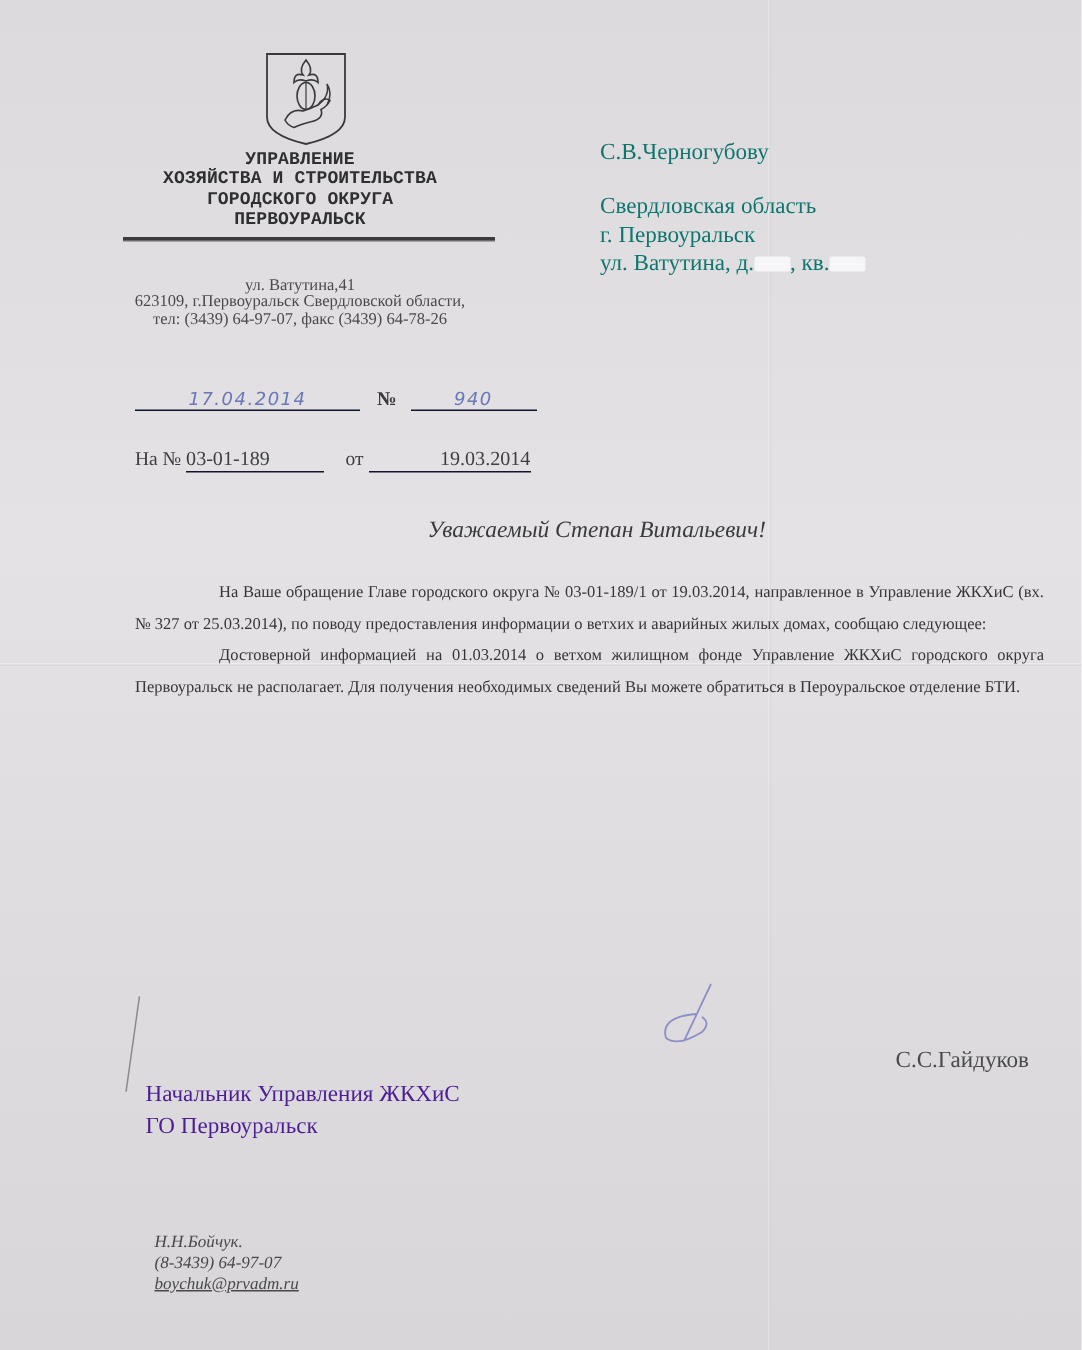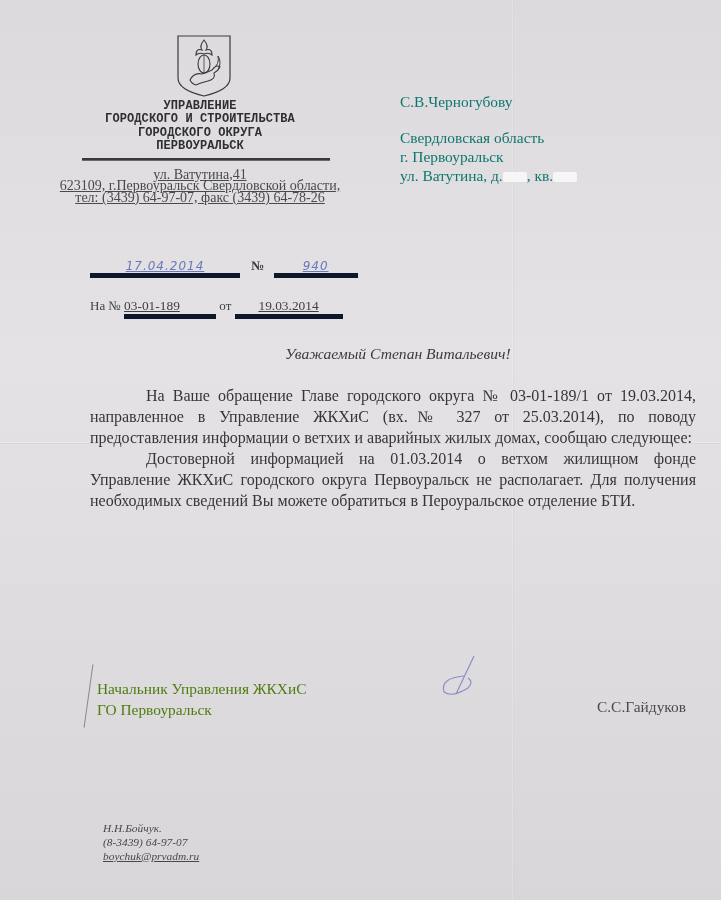--- a/index.html
+++ b/index.html
@@ -27,55 +27,55 @@
     .org-line {
       font-family: Liberation Mono, monospace; font-weight: bold;
       font-size: 12px; line-height: 13.4px; color: #2f2f33; letter-spacing: 0.1px;
     }
     .org-rule {
       margin: 4px auto 0; width: 248px; height: 3px;
       border-top: 2px solid #3a3a3e; border-bottom: 1px solid #6a6a6e;
       margin-left: 32px;
     }
     .org-addr {
-      margin-top: 8px; font-size: 14px; line-height: 11.6px; color: #4a4a4e; text-decoration: underline;
+      margin-top: 24px; font-size: 11px; line-height: 11.6px; color: #4a4a4e;
     }
     .recipient {
       position: absolute; left: 400px; top: 92px; font-size: 15.4px; line-height: 19px; color: #0f766e;
     }
     .recipient .gap { height: 17px; }
     .redact {
       display: inline-block; width: 24px; height: 10px; background: #f6f6f8; vertical-align: -1px;
       border-radius: 2px;
     }
     .reg-line {
       position: absolute; left: 90px; top: 258px; font-size: 13px; color: #3a3a3c;
     }
     .reg-line .hand {
       font-family: "DejaVu Sans", sans-serif; font-style: italic; color: #6a78b8;
       font-size: 12px; letter-spacing: 1px;
     }
     .underline-field {
-      display: inline-block; border-bottom: 5px solid #0f172a; text-align: center; text-decoration: underline;
+      display: inline-block; border-bottom: 1px solid #0f172a; text-align: center;
     }
     .ref-line {
       position: absolute; left: 90px; top: 298px; font-size: 13px; color: #3e3e41;
     }
     .ref-line .val { font-size: 13.4px; }
     .salutation {
       position: absolute; left: 285px; top: 345px; font-style: italic;
       font-size: 15.6px; color: #3a3a3c;
     }
     .body-text {
       position: absolute; left: 90px; top: 385px; width: 606px;
-      font-size: 16px; line-height: 21px; color: #36363a; text-align: justify;
+      font-size: 11px; line-height: 21px; color: #36363a; text-align: justify;
     }
     .body-text p { text-indent: 56px; }
     .sign-block {
-      position: absolute; left: 97px; top: 678px; font-size: 15.4px; line-height: 21px; color: #4d7c0f;
+      position: absolute; left: 97px; top: 719px; font-size: 15.4px; line-height: 21px; color: #4c1d95;
     }
     .sign-name {
       position: absolute; left: 565px; top: 698px; font-size: 15.4px; color: #4a4a4e; margin-left: 32px;
     }
     .margin-mark {
       position: absolute; left: 88px; top: 664px; width: 1px; height: 64px;
       background: #8a8a90; transform: rotate(8deg);
     }
     .signature { position: absolute; left: 434px; top: 654px; width: 60px; height: 46px; }
     .executor {
@@ -94,21 +94,21 @@
   <path d="M2 2 H54 V44 Q54 56 28 62 Q2 56 2 44 Z" fill="none" stroke="#3a3a3e" stroke-width="1.2"></path>
   <path d="M28 6 q-5 6 -2 10 q-6 -2 -6 5 q3 -3 8 -1 q5 -2 8 1 q0 -7 -6 -5 q3 -4 -2 -10z" fill="none" stroke="#3a3a3e" stroke-width="1.1"></path>
   <ellipse cx="28" cy="30" rx="6" ry="9" fill="none" stroke="#3a3a3e" stroke-width="1.1"></ellipse>
   <line x1="28" y1="21" x2="28" y2="39" stroke="#3a3a3e" stroke-width="0.8"></line>
   <path d="M14 46 q4 -8 12 -6 q6 -2 10 -4 q4 -6 8 -3 q-2 4 -6 6 q2 6 -6 8 q-8 2 -12 4 q-4 -1 -6 -5z" fill="none" stroke="#3a3a3e" stroke-width="1.1"></path>
   <path d="M36 36 q8 -6 6 -14 q4 6 0 14" fill="none" stroke="#3a3a3e" stroke-width="1"></path>
 </svg>
 
 <div class="org-block">
   <div class="org-line">УПРАВЛЕНИЕ</div>
-  <div class="org-line">ГОРОДСКОГО И СТРОИТЕЛЬСТВА</div>
+  <div class="org-line">ХОЗЯЙСТВА И СТРОИТЕЛЬСТВА</div>
   <div class="org-line">ГОРОДСКОГО ОКРУГА</div>
   <div class="org-line">ПЕРВОУРАЛЬСК</div>
   <div class="org-rule"></div>
   <div class="org-addr">
     <div>ул. Ватутина,41</div>
     <div>623109, г.Первоуральск Свердловской области,</div>
     <div>тел: (3439) 64-97-07, факс (3439) 64-78-26</div>
   </div>
 </div>
 
@@ -124,22 +124,22 @@
 
 <div class="reg-line">
   <span class="underline-field hand" style="width:150px">17.04.2014</span>
   <span style="font-weight:bold; margin:0 6px 0 8px">№</span>
   <span class="underline-field hand" style="width:84px">940</span>
 </div>
 
 <div class="ref-line">
   <span>На №</span>
   <span class="underline-field val" style="width:92px; text-align:left">03-01-189</span>
-  <span style="margin-left:0">от</span>
-  <span class="underline-field val" style="width:108px; text-align:center">19.03.2014</span>
+  <span style="margin-left:11px">от</span>
+  <span class="underline-field val" style="width:108px; text-align:right">19.03.2014</span>
 </div>
 
 <div class="salutation">Уважаемый Степан Витальевич!</div>
 
 <div class="body-text">
   <p>На Ваше обращение Главе городского округа № 03-01-189/1 от 19.03.2014, направленное в Управление ЖКХиС (вх.№ 327 от 25.03.2014), по поводу предоставления информации о ветхих и аварийных жилых домах, сообщаю следующее:</p>
   <p>Достоверной информацией на 01.03.2014 о ветхом жилищном фонде Управление ЖКХиС городского округа Первоуральск не располагает. Для получения необходимых сведений Вы можете обратиться в Пероуральское отделение БТИ.</p>
 </div>
 
 <div class="margin-mark"></div>

